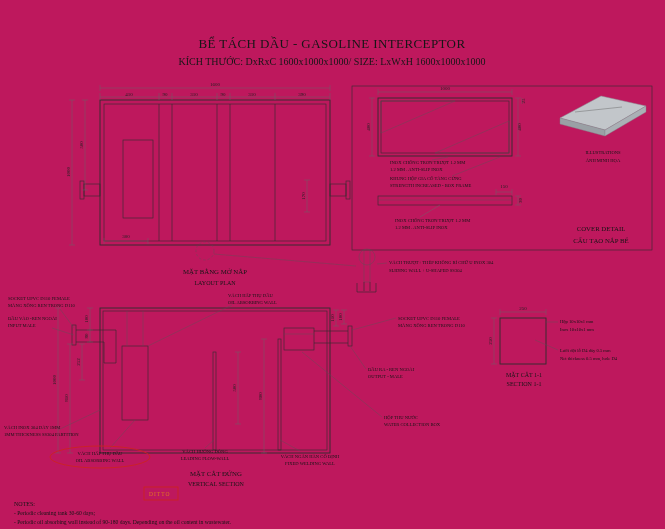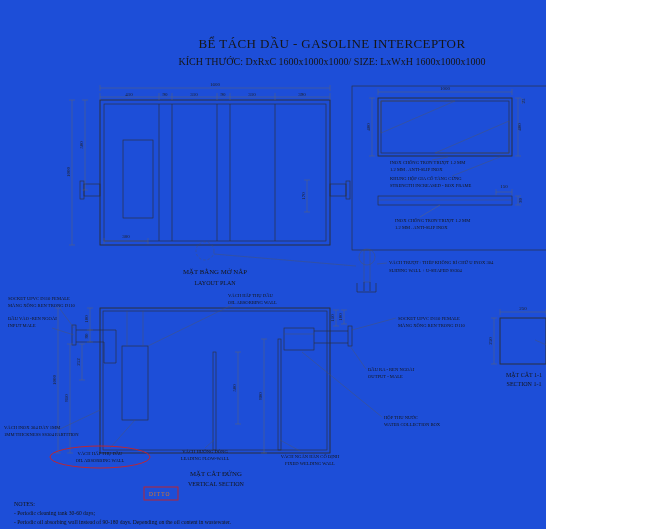--- a/index.html
+++ b/index.html
@@ -1,16 +1,16 @@
 <!DOCTYPE html>
 <html><head>
 <meta charset="utf-8">
 <style>
   html,body{margin:0;padding:0;background:#fff;}
-  .sheet{width:546px;height:529px;position:relative;background:#1d4ed8;overflow:hidden;
+  .sheet{width:665px;height:529px;position:relative;background:#be185d;overflow:hidden;
          font-family:"Liberation Serif", serif;}
   svg{display:block}
   text{fill:#161616;font-family:"Liberation Serif", serif;}
   .ttl{font-size:13px;letter-spacing:.4px}
   .sub{font-size:10px}
   .cap{font-size:6.8px}
   .cap2{font-size:6px}
   .t45{font-size:4.6px}
   .t55{font-size:5.6px}
   .dim{font-size:5px;fill:#222}

